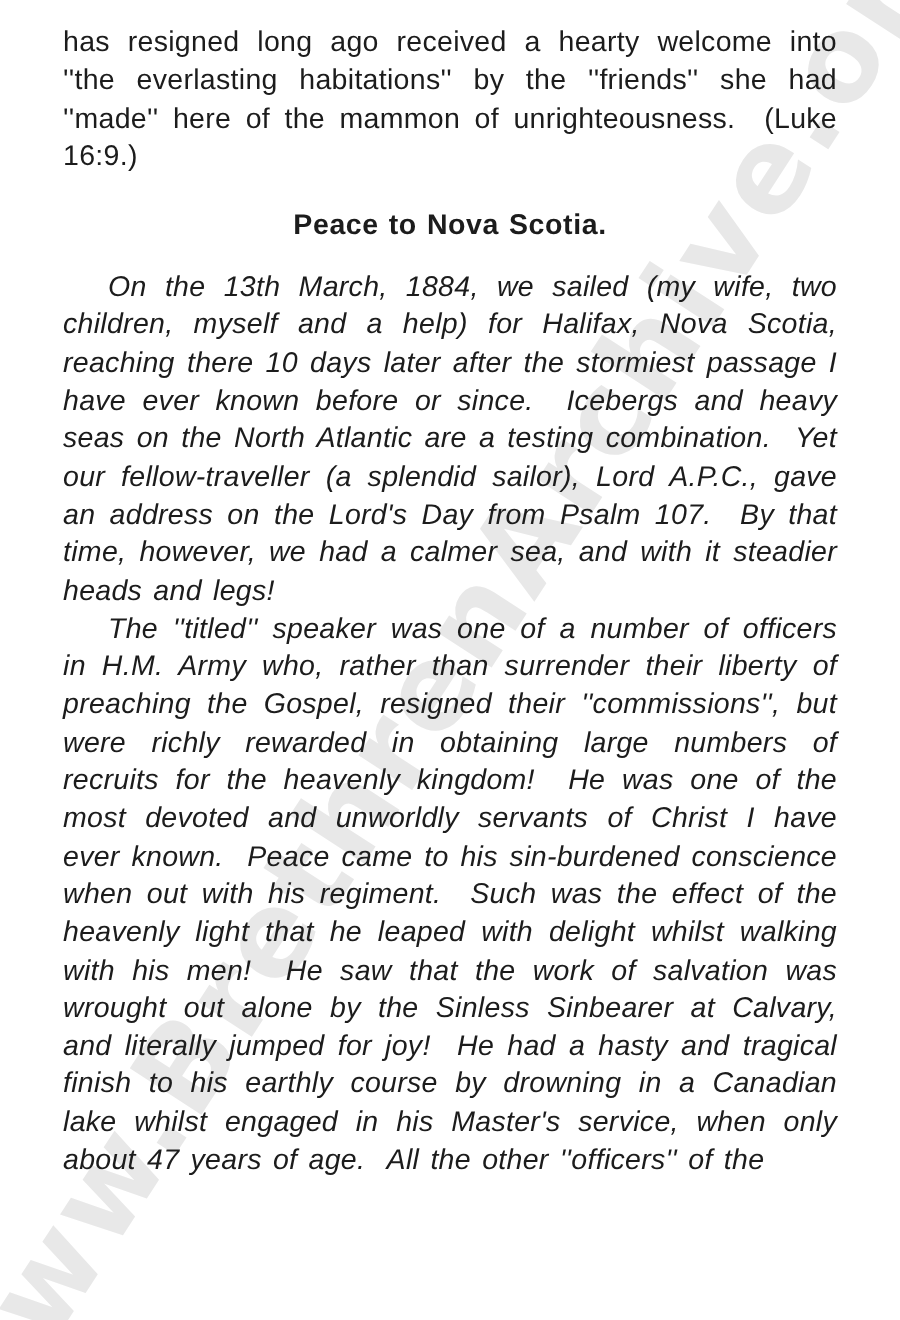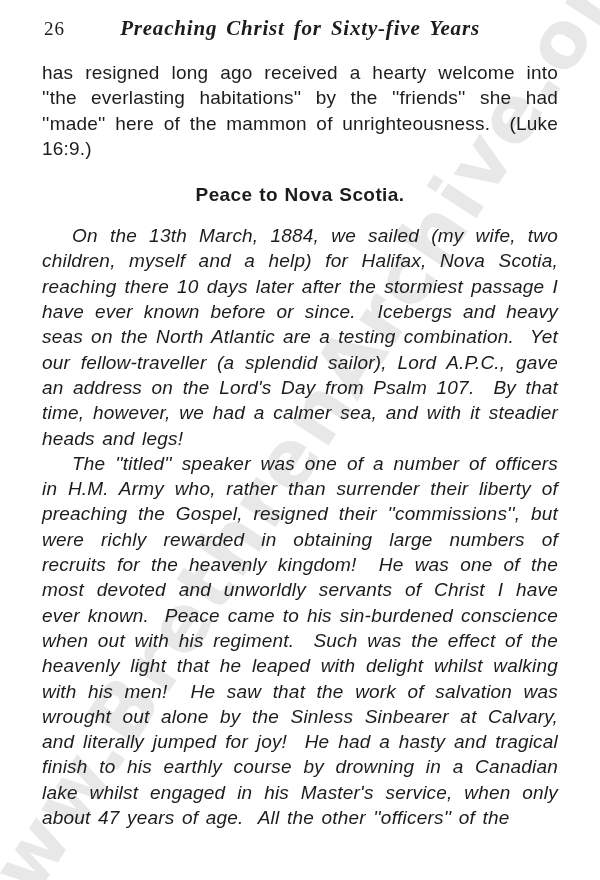--- a/index.html
+++ b/index.html
@@ -87,24 +87,20 @@
 </style>
 </head>
 <body>
 
 <div class="page">
 
   <div class="watermark" style="color: rgb(232, 232, 232);">www.BrethrenArchive.org</div>
 
   <div class="content">
 
-    <div class="running-header">
-      <span class="page-number">26</span>
-      <div class="book-title">Preaching Christ for Sixty-five Years</div>
-    </div>
 
     <div class="body-text">
 
       <p>has resigned long ago received a hearty welcome into ''the everlasting habitations'' by the ''friends'' she had ''made'' here of the mammon of unrighteousness.  (Luke 16:9.)</p>
 
       <div class="section-heading">Peace to Nova Scotia.</div>
 
       <p class="indented">On the 13th March, 1884, we sailed (my wife, two children, myself and a help) for Halifax, Nova Scotia, reaching there 10 days later after the stormiest passage I have ever known before or since.  Icebergs and heavy seas on the North Atlantic are a testing combination.  Yet our fellow-traveller (a splendid sailor), Lord A.P.C., gave an address on the Lord's Day from Psalm 107.  By that time, however, we had a calmer sea, and with it steadier heads and legs!</p>
 
       <p class="indented">The ''titled'' speaker was one of a number of officers in H.M. Army who, rather than surrender their liberty of preaching the Gospel, resigned their ''commissions'', but were richly rewarded in obtaining large numbers of recruits for the heavenly kingdom!  He was one of the most devoted and unworldly servants of Christ I have ever known.  Peace came to his sin-burdened conscience when out with his regiment.  Such was the effect of the heavenly light that he leaped with delight whilst walking with his men!  He saw that the work of salvation was wrought out alone by the Sinless Sinbearer at Calvary, and literally jumped for joy!  He had a hasty and tragical finish to his earthly course by drowning in a Canadian lake whilst engaged in his Master's service, when only about 47 years of age.  All the other ''officers'' of the</p>

